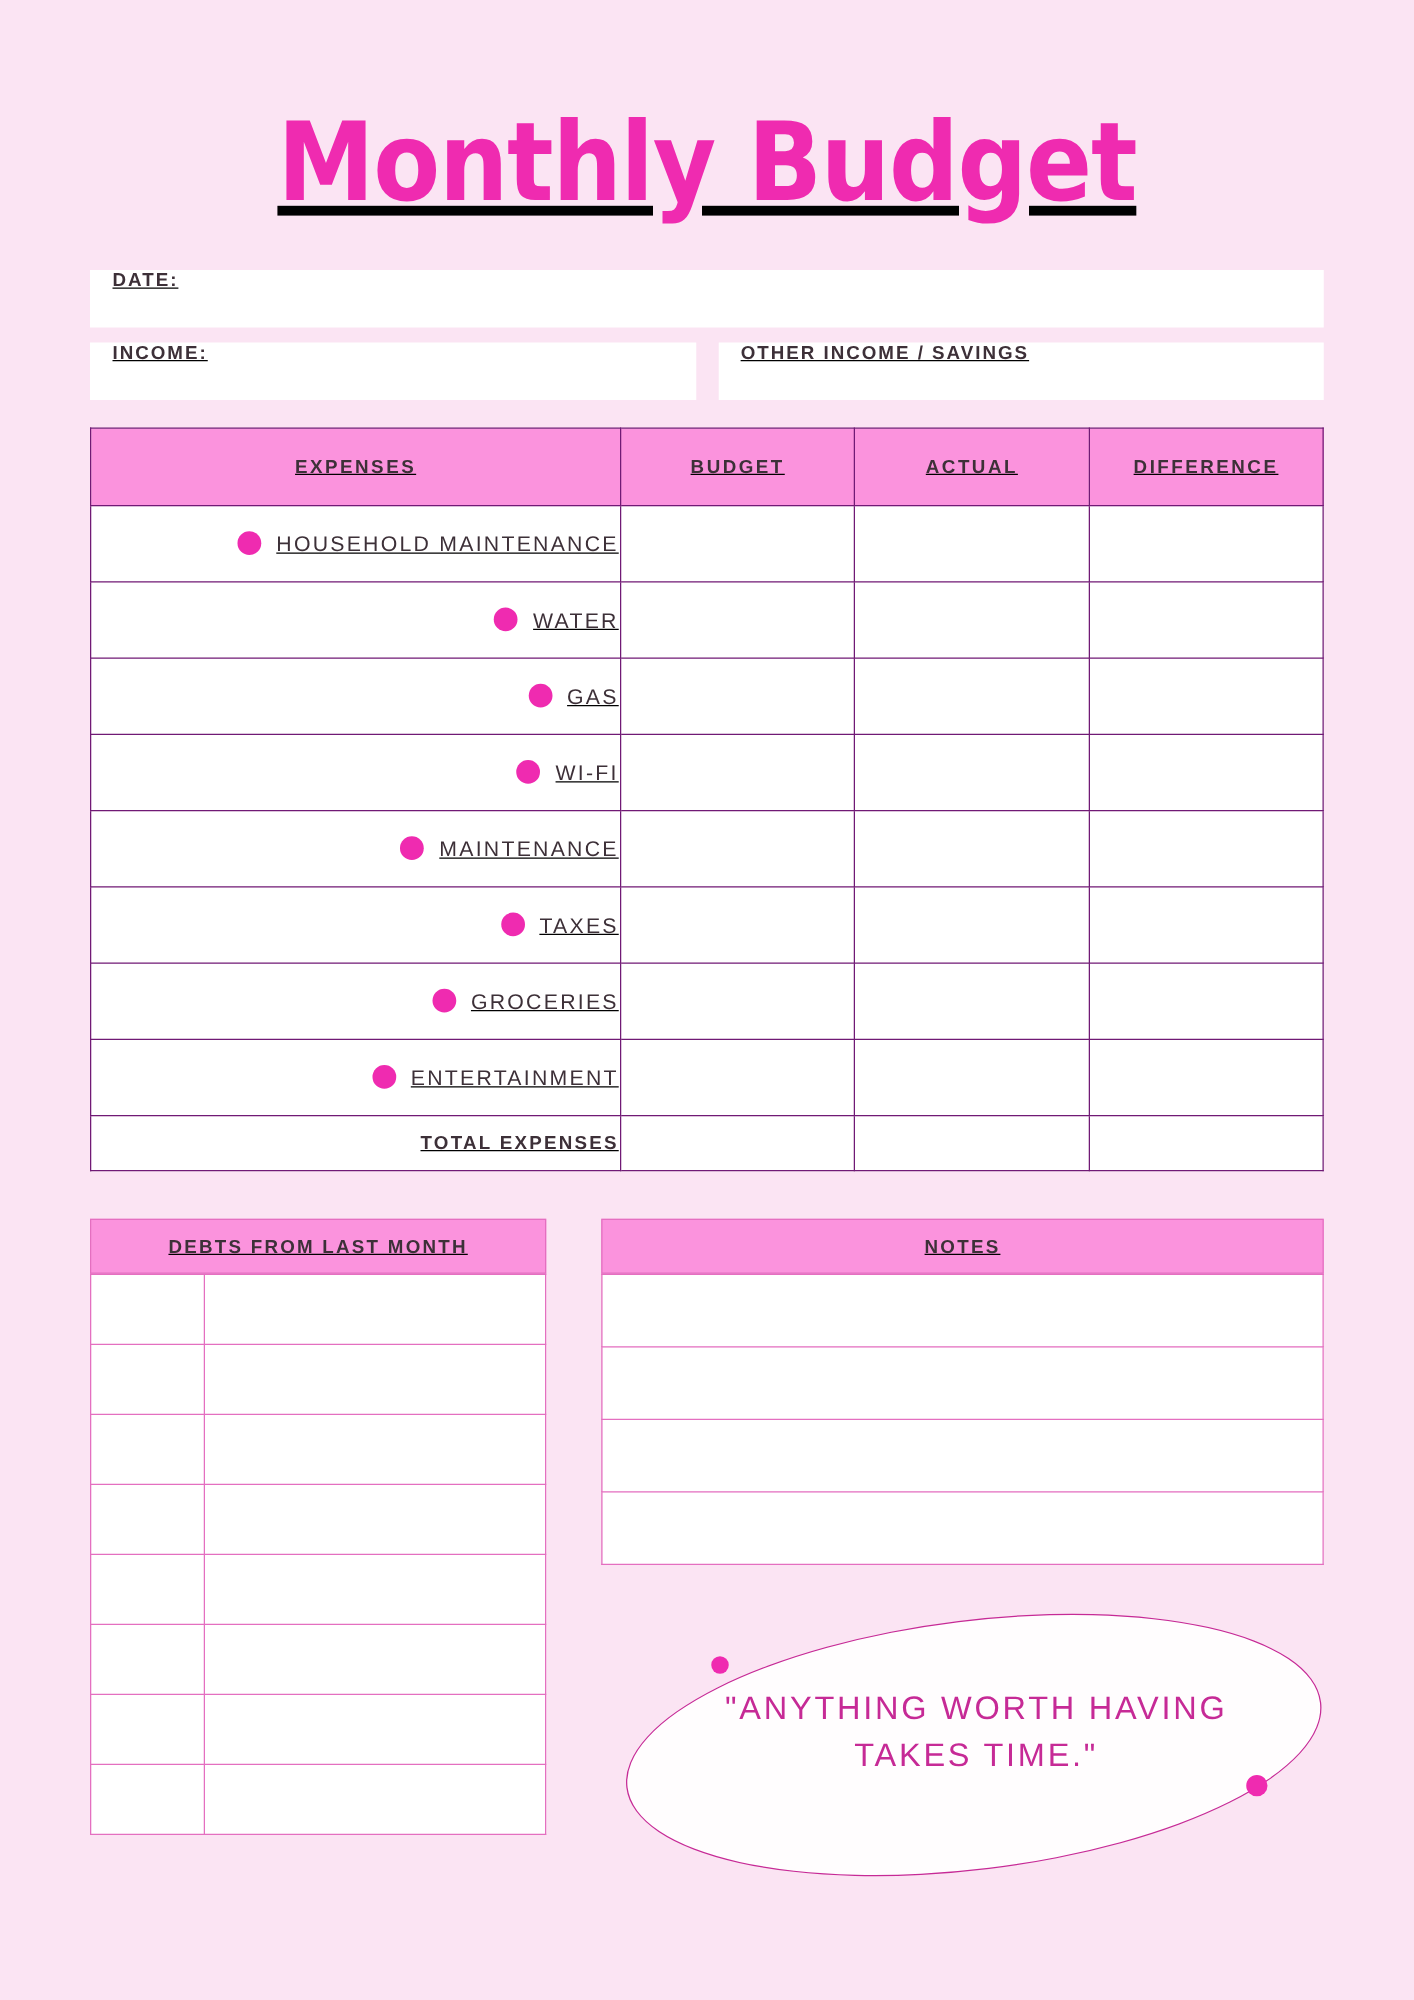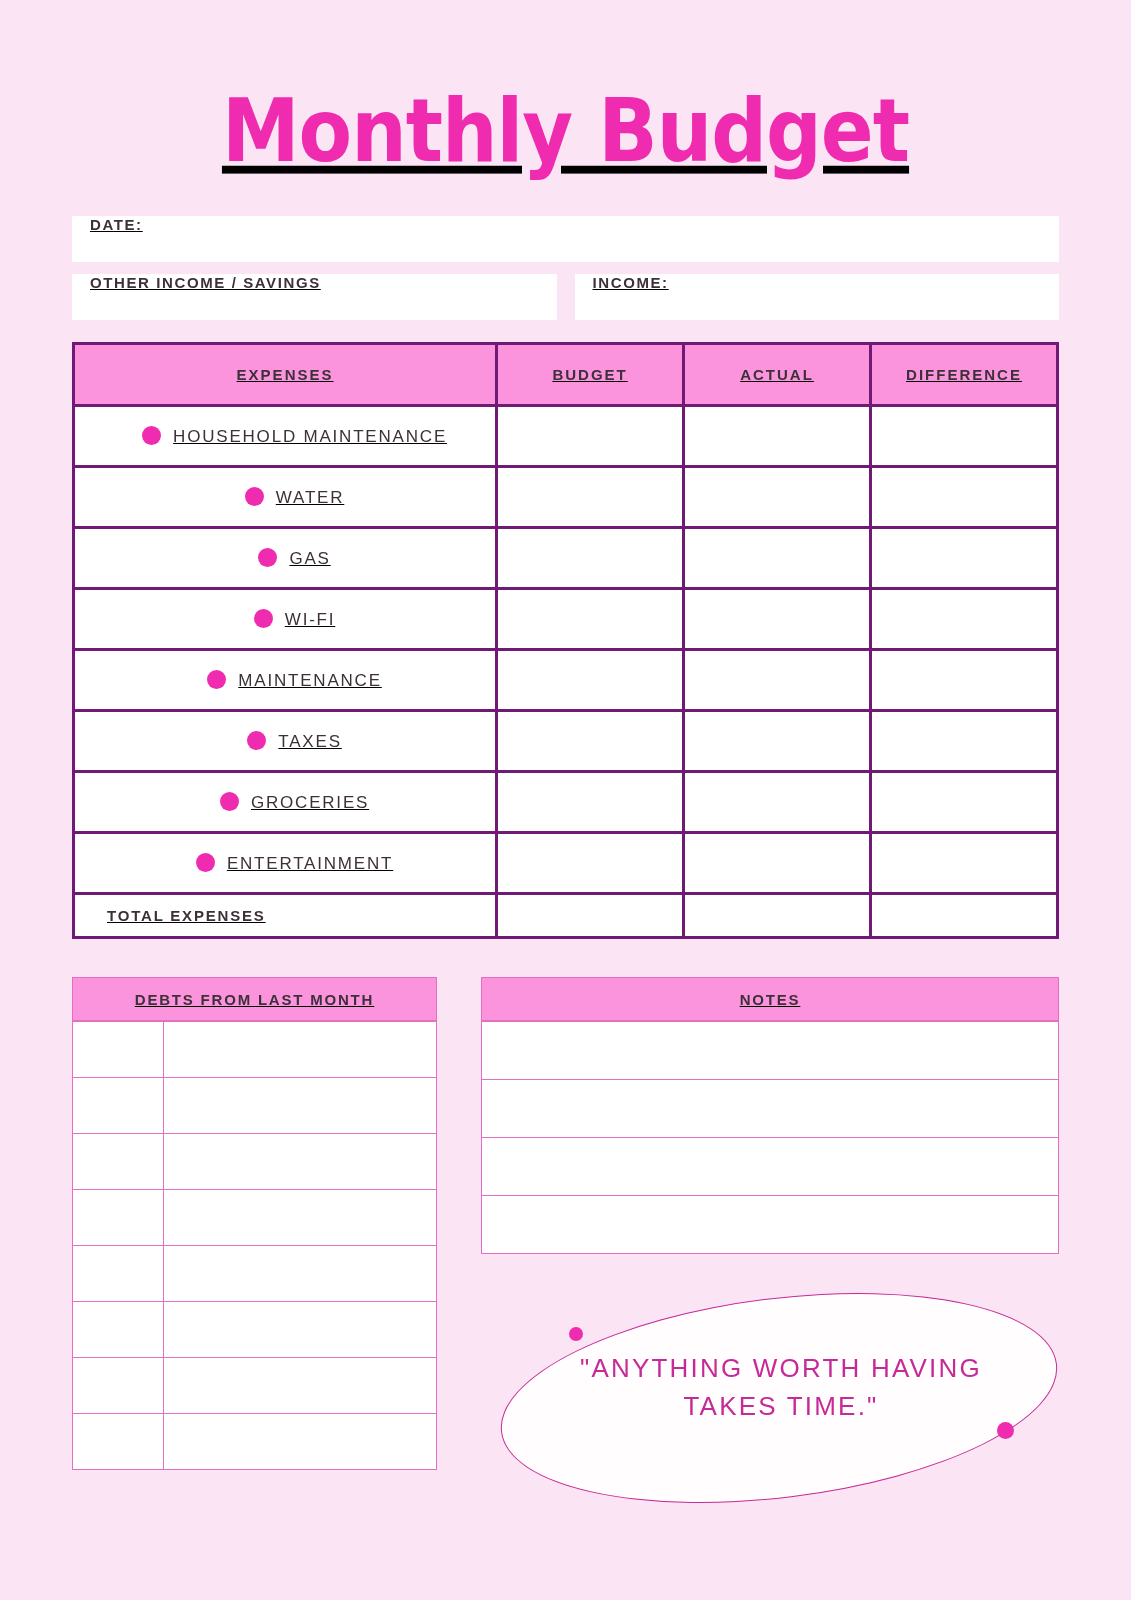--- a/index.html
+++ b/index.html
@@ -62,57 +62,57 @@
   .field.half { flex: 1 1 50%; }
 
   
   .exp-table {
     margin-top: 22px;
     width: 100%;
     border-collapse: collapse;
     table-layout: fixed;
   }
   .exp-table th, .exp-table td {
-    border: 3px solid #701a75;
+    border: 1px solid #701a75;
     height: 61px;
     background: #ffffff;
   }
   .exp-table thead th {
     background: #fb93dd;
     font-size: 15px;
     letter-spacing: 2px;
     color: #3d3038;
     font-weight: bold;
     height: 62px;
   }
   .col-exp { width: 43%; }
   .col-num { width: 19%; }
 
   .exp-name {
-    text-align: center;
+    text-align: right;
     padding-left: 20px;
     font-size: 17px;
     letter-spacing: 1.8px;
     color: #3d3038;
     font-weight: normal;
   }
   .exp-name .bullet {
     display: inline-block;
     width: 19px;
     height: 19px;
     border-radius: 50%;
     background: #ef2bb0;
     vertical-align: -3px;
     margin-right: 12px;
   }
   .total-row td {
     height: 44px;
   }
   .total-label {
-    text-align: left;
+    text-align: right;
     padding-left: 32px;
     font-size: 15px;
     letter-spacing: 1.8px;
     font-weight: bold;
     color: #3d3038;
   }
   .total-fill { background: #fb93dd; }
 
   
   .bottom {
@@ -195,24 +195,24 @@
   <h1 class="title">Monthly Budget</h1>
 
   <div class="fields">
     <div class="field-row">
       <div class="field full">
         <span>DATE:</span>
       </div>
     </div>
     <div class="field-row">
       <div class="field half">
-        <span>OTHER INCOME / SAVINGS</span>
+        <span>INCOME:</span>
       </div>
       <div class="field half">
-        <span>INCOME:</span>
+        <span>OTHER INCOME / SAVINGS</span>
       </div>
     </div>
   </div>
 
   <table class="exp-table">
     <colgroup>
       <col class="col-exp">
         <col class="col-num">
         <col class="col-num">
         <col class="col-num">

